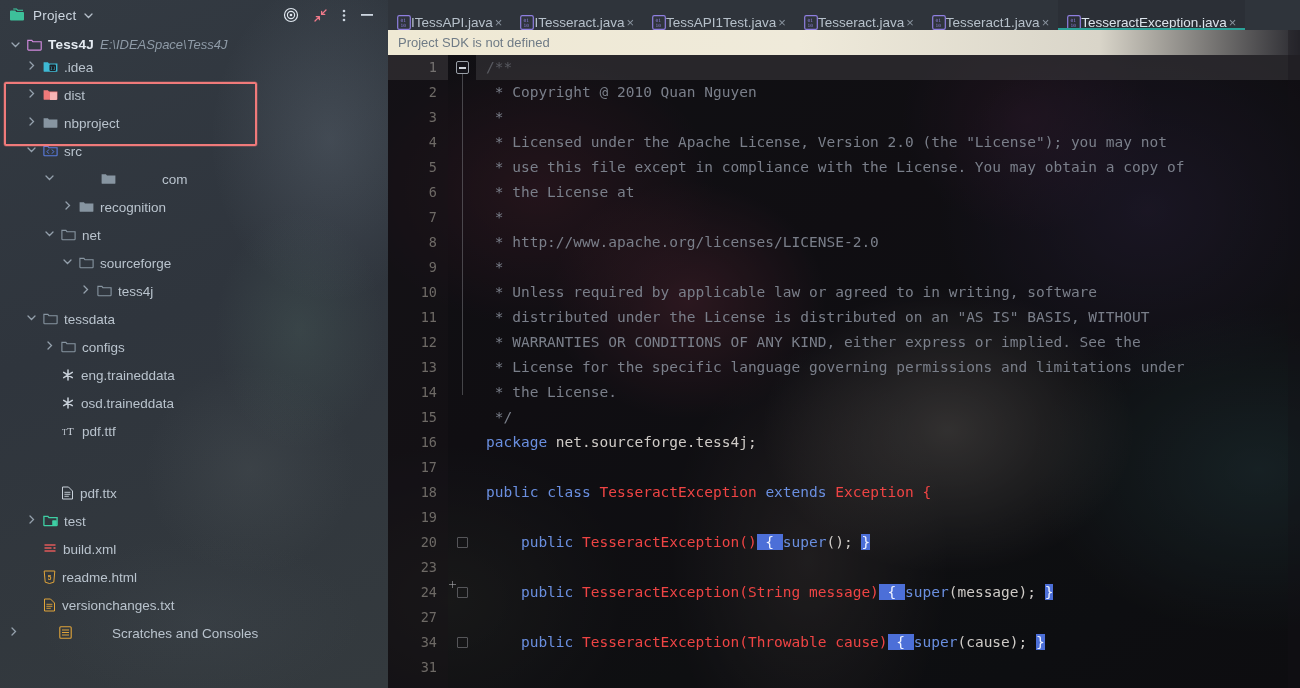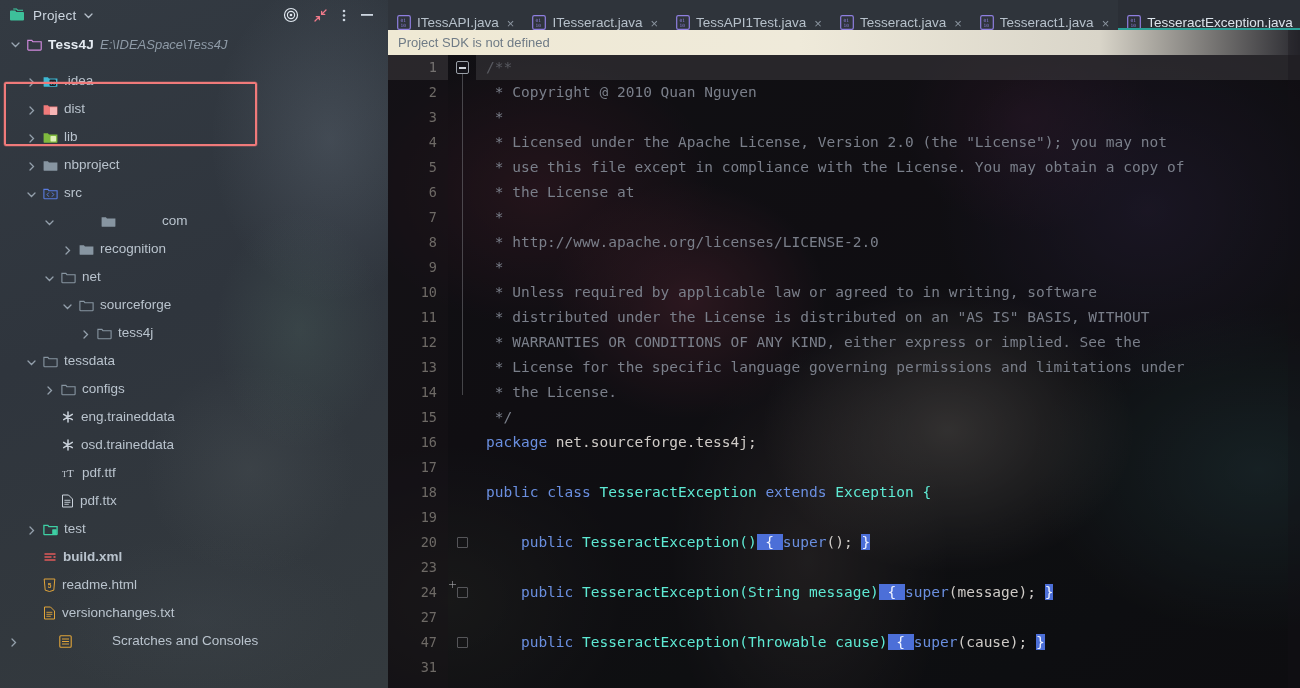--- a/index.html
+++ b/index.html
@@ -43,21 +43,21 @@
 
   .prj-root{
     height:28px; display:flex; align-items:center; gap:6px;
     padding-left:10px; color:#cfd8e2; font-size:13.5px;
   }
   .prj-root .name{ font-weight:bold; color:#e6ecf3; letter-spacing:.2px;}
   .prj-root .path{ color:#8e9aa6; font-weight:normal; font-size:13px;font-style:italic;}
 
   .tree{ padding-top:2px; }
   .node{
-    height:28px; display:flex; align-items:flex-end; gap:6px;
+    height:28px; display:flex; align-items:flex-start; gap:6px;
     color:#b9c3cd; font-size:13.5px; white-space:nowrap;
     padding-right:6px; cursor:default;
   }
   .twisty{ width:11px; height:11px; flex:0 0 11px; position:relative; }
   .twisty.none{ visibility:hidden; }
   .twisty svg{ display:block; }
 
   
   #highlight-box{
     position:absolute; left:4px; top:82px; width:253px; height:64px;
@@ -83,21 +83,21 @@
   }
   #editor-dim{ position:absolute; inset:0; background:rgba(10,9,12,.42); }
   #editor-content{ position:relative; z-index:3; height:688px; }
 
   
   .tabbar{
     position:relative; height:30px; display:flex; align-items:stretch;
     background:#2f343b; overflow:hidden; z-index:6;
   }
   .tab{
-    display:flex; align-items:flex-end; gap:6px;
+    display:flex; align-items:center; 
     padding:14px 9px 0 9px; font-size:13.5px; color:#b6c0ca;
     white-space:nowrap; position:relative; cursor:default;
   }
   .tab.active{ background:#2b2f36; color:#dce4ec; }
   .tab.active::after{
     content:""; position:absolute; left:0; right:0; bottom:0; height:2.5px;
     background:#2aa198;
   }
   .tab .close{ color:#8b95a0; font-size:13px; line-height:1; padding-left:2px;}
   .tab-icon{ width:14px; height:15px; flex:0 0 14px; }
@@ -125,21 +125,21 @@
   }
   .ln.cur{ color:#b9b4ae; }
   .codeline{
     height:25px; line-height:25px; font-family:"DejaVu Sans Mono", monospace;
     font-size:14.5px; white-space:pre; padding-left:10px; color:#c8c4c0;
   }
   .cur-row{ position:absolute; left:0; right:0; height:25px; background:rgba(60,58,62,.55); }
 
   .cmt{ color:#7a7f8a; }
   .kw{ color:#6a8fe0; }
-  .cls{ color:#5eead4;text-align:right; }
+  .cls{ color:#ef4444;text-align:right; }
   .plain{ color:#cfcbc7; }
   .sel{ background:#4c6fd8; color:#eef2ff; }
 
   .fold-minus{
     width:13px; height:13px; background:#15141a; border:1px solid #9aa0a8;
     border-radius:2px; position:relative; display:block;
   }
   .fold-minus::after{
     content:""; position:absolute; left:2px; right:2px; top:5px; height:1.5px; background:#cfd4da;
   }
@@ -262,34 +262,20 @@
             <span>dist</span>
           </div>
           <div class="node" style="padding-left: 26px;">
             <span class="twisty">
               <svg width="11" height="11" viewBox="0 0 11 11">
                 <path d="M4 2l3.5 3.5L4 9" stroke="#94a0ac" stroke-width="1.3" fill="none" stroke-linecap="round"></path>
               </svg>
             </span>
             <span class="ico">
               <svg width="15" height="13" viewBox="0 0 15 13">
-                <path d="M.6 2.2h4.3l1.1 1.4h8.4v7.3a.9.9 0 0 1-.9.9H1.5a.9.9 0 0 1-.9-.9V2.2z" fill="#7fb93e"></path>
-                <rect x="7.5" y="5" width="5.6" height="5.6" rx=".8" fill="#dff0b8"></rect>
-              </svg>
-            </span>
-            <span>lib</span>
-          </div>
-          <div class="node" style="padding-left: 26px;">
-            <span class="twisty">
-              <svg width="11" height="11" viewBox="0 0 11 11">
-                <path d="M4 2l3.5 3.5L4 9" stroke="#94a0ac" stroke-width="1.3" fill="none" stroke-linecap="round"></path>
-              </svg>
-            </span>
-            <span class="ico">
-              <svg width="15" height="13" viewBox="0 0 15 13">
                 <path d="M.6 2.2h4.3l1.1 1.4h8.4v7.3a.9.9 0 0 1-.9.9H1.5a.9.9 0 0 1-.9-.9V2.2z" fill="#8795a1"></path>
               </svg>
             </span>
             <span>nbproject</span>
           </div>
           <div class="node" style="padding-left: 26px;">
             <span class="twisty">
               <svg width="11" height="11" viewBox="0 0 11 11">
                 <path d="M2 4l3.5 3.5L9 4" stroke="#94a0ac" stroke-width="1.3" fill="none" stroke-linecap="round"></path>
               </svg>
@@ -414,21 +400,21 @@
           <div class="node" style="padding-left: 44px;">
             <span class="twisty none"></span>
             <span class="ico">
               <svg width="15" height="14" viewBox="0 0 15 14">
                 <text x="1" y="11" font-size="8" fill="#c9d1da" font-family="serif">T</text>
                 <text x="6" y="11" font-size="11" fill="#c9d1da" font-family="serif">T</text>
               </svg>
             </span>
             <span>pdf.ttf</span>
           </div>
-          <div class="node" style="padding-left: 44px;">
+          <div class="node" style="padding-left: 44px; margin-top: 34px;">
             <span class="twisty none"></span>
             <span class="ico">
               <svg width="13" height="14" viewBox="0 0 13 14">
                 <path d="M1.5 1h6l4 4v8H1.5V1z" stroke="#c9d1da" stroke-width="1" fill="none"></path>
                 <path d="M3.4 6.3h6M3.4 8.3h6M3.4 10.3h4.4" stroke="#c9d1da" stroke-width=".9"></path>
               </svg>
             </span>
             <span>pdf.ttx</span>
           </div>
           <div class="node" style="padding-left: 26px;">
@@ -438,21 +424,21 @@
               </svg>
             </span>
             <span class="ico">
               <svg width="15" height="13" viewBox="0 0 15 13">
                 <path d="M.9 2.4h4l1 1.3h8.2v7.2a.8.8 0 0 1-.8.8H1.7a.8.8 0 0 1-.8-.8V2.4z" stroke="#3ecfa4" stroke-width="1.3" fill="none"></path>
                 <rect x="9.2" y="6.2" width="4.6" height="5" rx=".7" fill="#3ecfa4"></rect>
               </svg>
             </span>
             <span>test</span>
           </div>
-          <div class="node" style="padding-left: 26px; font-weight: bold;">
+          <div class="node" style="padding-left: 26px;">
             <span class="twisty none"></span>
             <span class="ico">
               <svg width="14" height="13" viewBox="0 0 14 13">
                 <path d="M1.5 3h11M1.5 6h7M1.5 9h11" stroke="#e05a5a" stroke-width="1.7"></path>
                 <path d="M10.5 6h2" stroke="#e05a5a" stroke-width="1.7"></path>
               </svg>
             </span>
             <span>build.xml</span>
           </div>
           <div class="node" style="padding-left: 26px;">
@@ -580,21 +566,21 @@
             <div class="ln">14</div>
             <div class="ln">15</div>
             <div class="ln">16</div>
             <div class="ln">17</div>
             <div class="ln">18</div>
             <div class="ln">19</div>
             <div class="ln">20</div>
             <div class="ln">23</div>
             <div class="ln">24</div>
             <div class="ln">27</div>
-            <div class="ln">47</div>
+            <div class="ln">34</div>
             <div class="ln">31</div>
           </div>
         <div class="fold-col" id="foldcol">
             <div class="fold-line"></div>
             <div class="fold-cell">
               <span class="fold-minus"></span>
             </div>
             <div class="fold-cell"></div>
             <div class="fold-cell"></div>
             <div class="fold-cell"></div>

